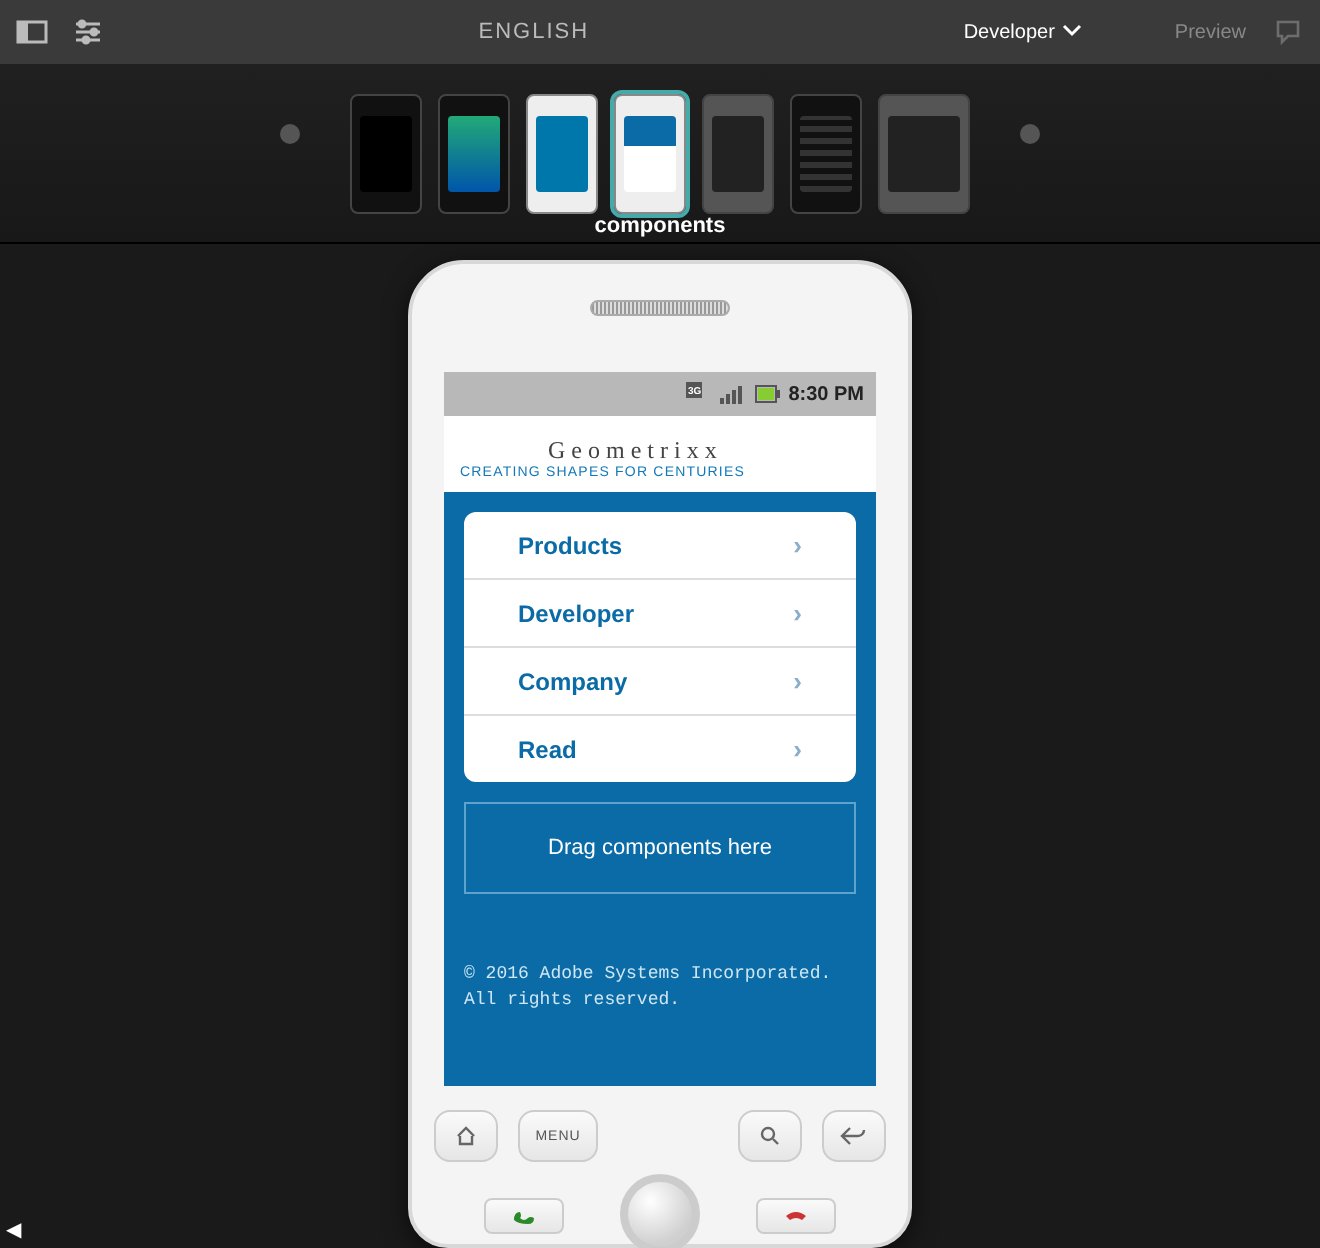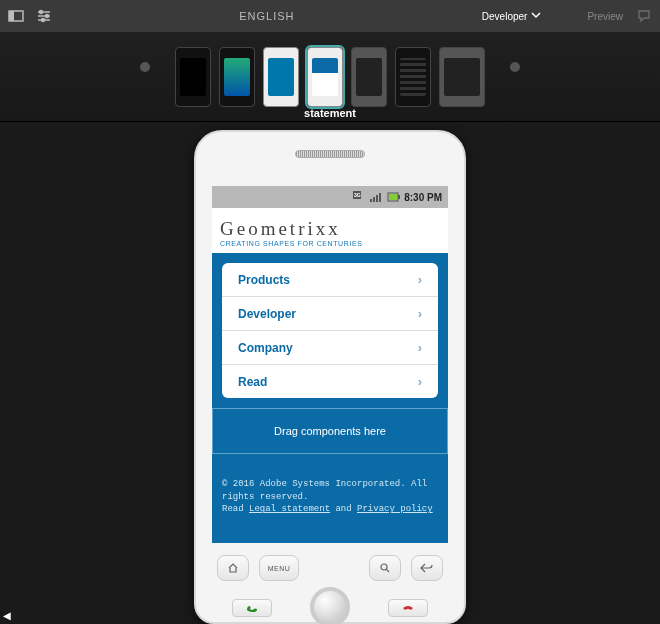--- a/index.html
+++ b/index.html
@@ -61,21 +61,21 @@
     display: flex; justify-content: center;
     background: #1a1a1a;
     overflow: hidden;
   }
   .scroll-hint {
     position: absolute; left: 3px; bottom: 3px;
     color: #fff; font-size: 10px;
   }
 
   .phone {
-    width: 272px;
+    width: 252px;
     margin-top: 8px;
     background: #f4f4f4;
     border-radius: 28px 28px 20px 20px;
     border: 2px solid #d8d8d8;
     box-shadow: 0 3px 12px rgba(0,0,0,.6);
     position: relative;
     padding-bottom: 10px;
   }
   .earpiece {
     width: 70px; height: 8px; background: #ccc;
@@ -98,45 +98,46 @@
   .app-screen {
     background: #0a6ba6;
     min-height: 335px;
     position: relative;
   }
   .brand {
     background: #fff;
     padding: 10px 8px 6px;
   }
   .brand h1 {
-    font-size: 19px;
+    font-size: 12px;
     letter-spacing: 3px;
     font-weight: 300;
     color: #444;
     font-family: Georgia, serif;
+    margin-left: 44px;
   }
   .brand .tag {
     font-size: 7px; letter-spacing: .6px; color: #1279b8;
     text-transform: uppercase;
   }
   .menu {
     background: #fff; margin: 10px; border-radius: 6px;
     overflow: hidden;
   }
   .menu-item {
     display: flex; justify-content: space-between; align-items: center;
-    padding: 9px 16px;
+    padding: 9px 27px;
     color: #0a6ba6; font-weight: bold; font-size: 12px;
     border-bottom: 1px solid #ddd;
     cursor: pointer;
   }
   .menu-item:last-child { border-bottom: none; }
   .chev { color: #8aaecb; font-size: 13px; }
   .drop {
-    border: 1px solid #5da3cc;
+    margin: 10px; border: 1px solid #5da3cc;
     color: #fff; text-align: center;
     font-size: 11px; padding: 16px 0;
   }
   .footer {
     color: #cfe6f4; font-size: 9px;
     padding: 24px 10px 10px;
     line-height: 1.4;
     font-family: Liberation Mono, monospace;
   }
   .footer a { color: #cfe6f4; text-decoration: underline; }
@@ -227,21 +228,21 @@
         <div class="screen" style="background:#222"></div>
       </div>
     <div class="device-thumb">
         <div class="screen" style="background:repeating-linear-gradient(0deg,#333 0 3px,#111 3px 6px)"></div>
       </div>
     <div class="device-thumb" style="width:46px;background:#555">
         <div class="screen" style="background:#222"></div>
       </div>
   </div>
   <div class="arrow right"></div>
-  <div class="carousel-label">statement</div>
+  <div class="carousel-label">components</div>
 </div>
 
 <div class="stage">
   <div class="phone">
     <div class="earpiece"></div>
     <div class="speaker-row"></div>
     <div class="inner">
       <div class="statusbar">
         <span class="sb-icon"><svg viewBox="0 0 14 12">
               <rect x="0" y="0" width="8" height="8" fill="#555"></rect>
@@ -279,23 +280,20 @@
               <span class="chev">›</span>
             </div>
           <div class="menu-item">
               <span>Read</span>
               <span class="chev">›</span>
             </div>
         </div>
         <div class="drop">Drag components here</div>
         <div class="footer">
           <div>© 2016 Adobe Systems Incorporated. All rights reserved.</div>
-          <div>
-            <span>Read </span><a href="#">Legal statement</a><span> and </span><a href="#">Privacy policy</a>
-          </div>
         </div>
       </div>
     </div>
     <div class="hw-row">
       <div class="hw-btn">
         <svg width="12" height="12" viewBox="0 0 12 12">
             <path d="M2 6 L6 2 L10 6 M3 6 v4 h6 v-4" fill="none" stroke="#666" stroke-width="1.2"></path>
           </svg>
       </div>
       <div class="hw-btn hw-menu">MENU</div>

